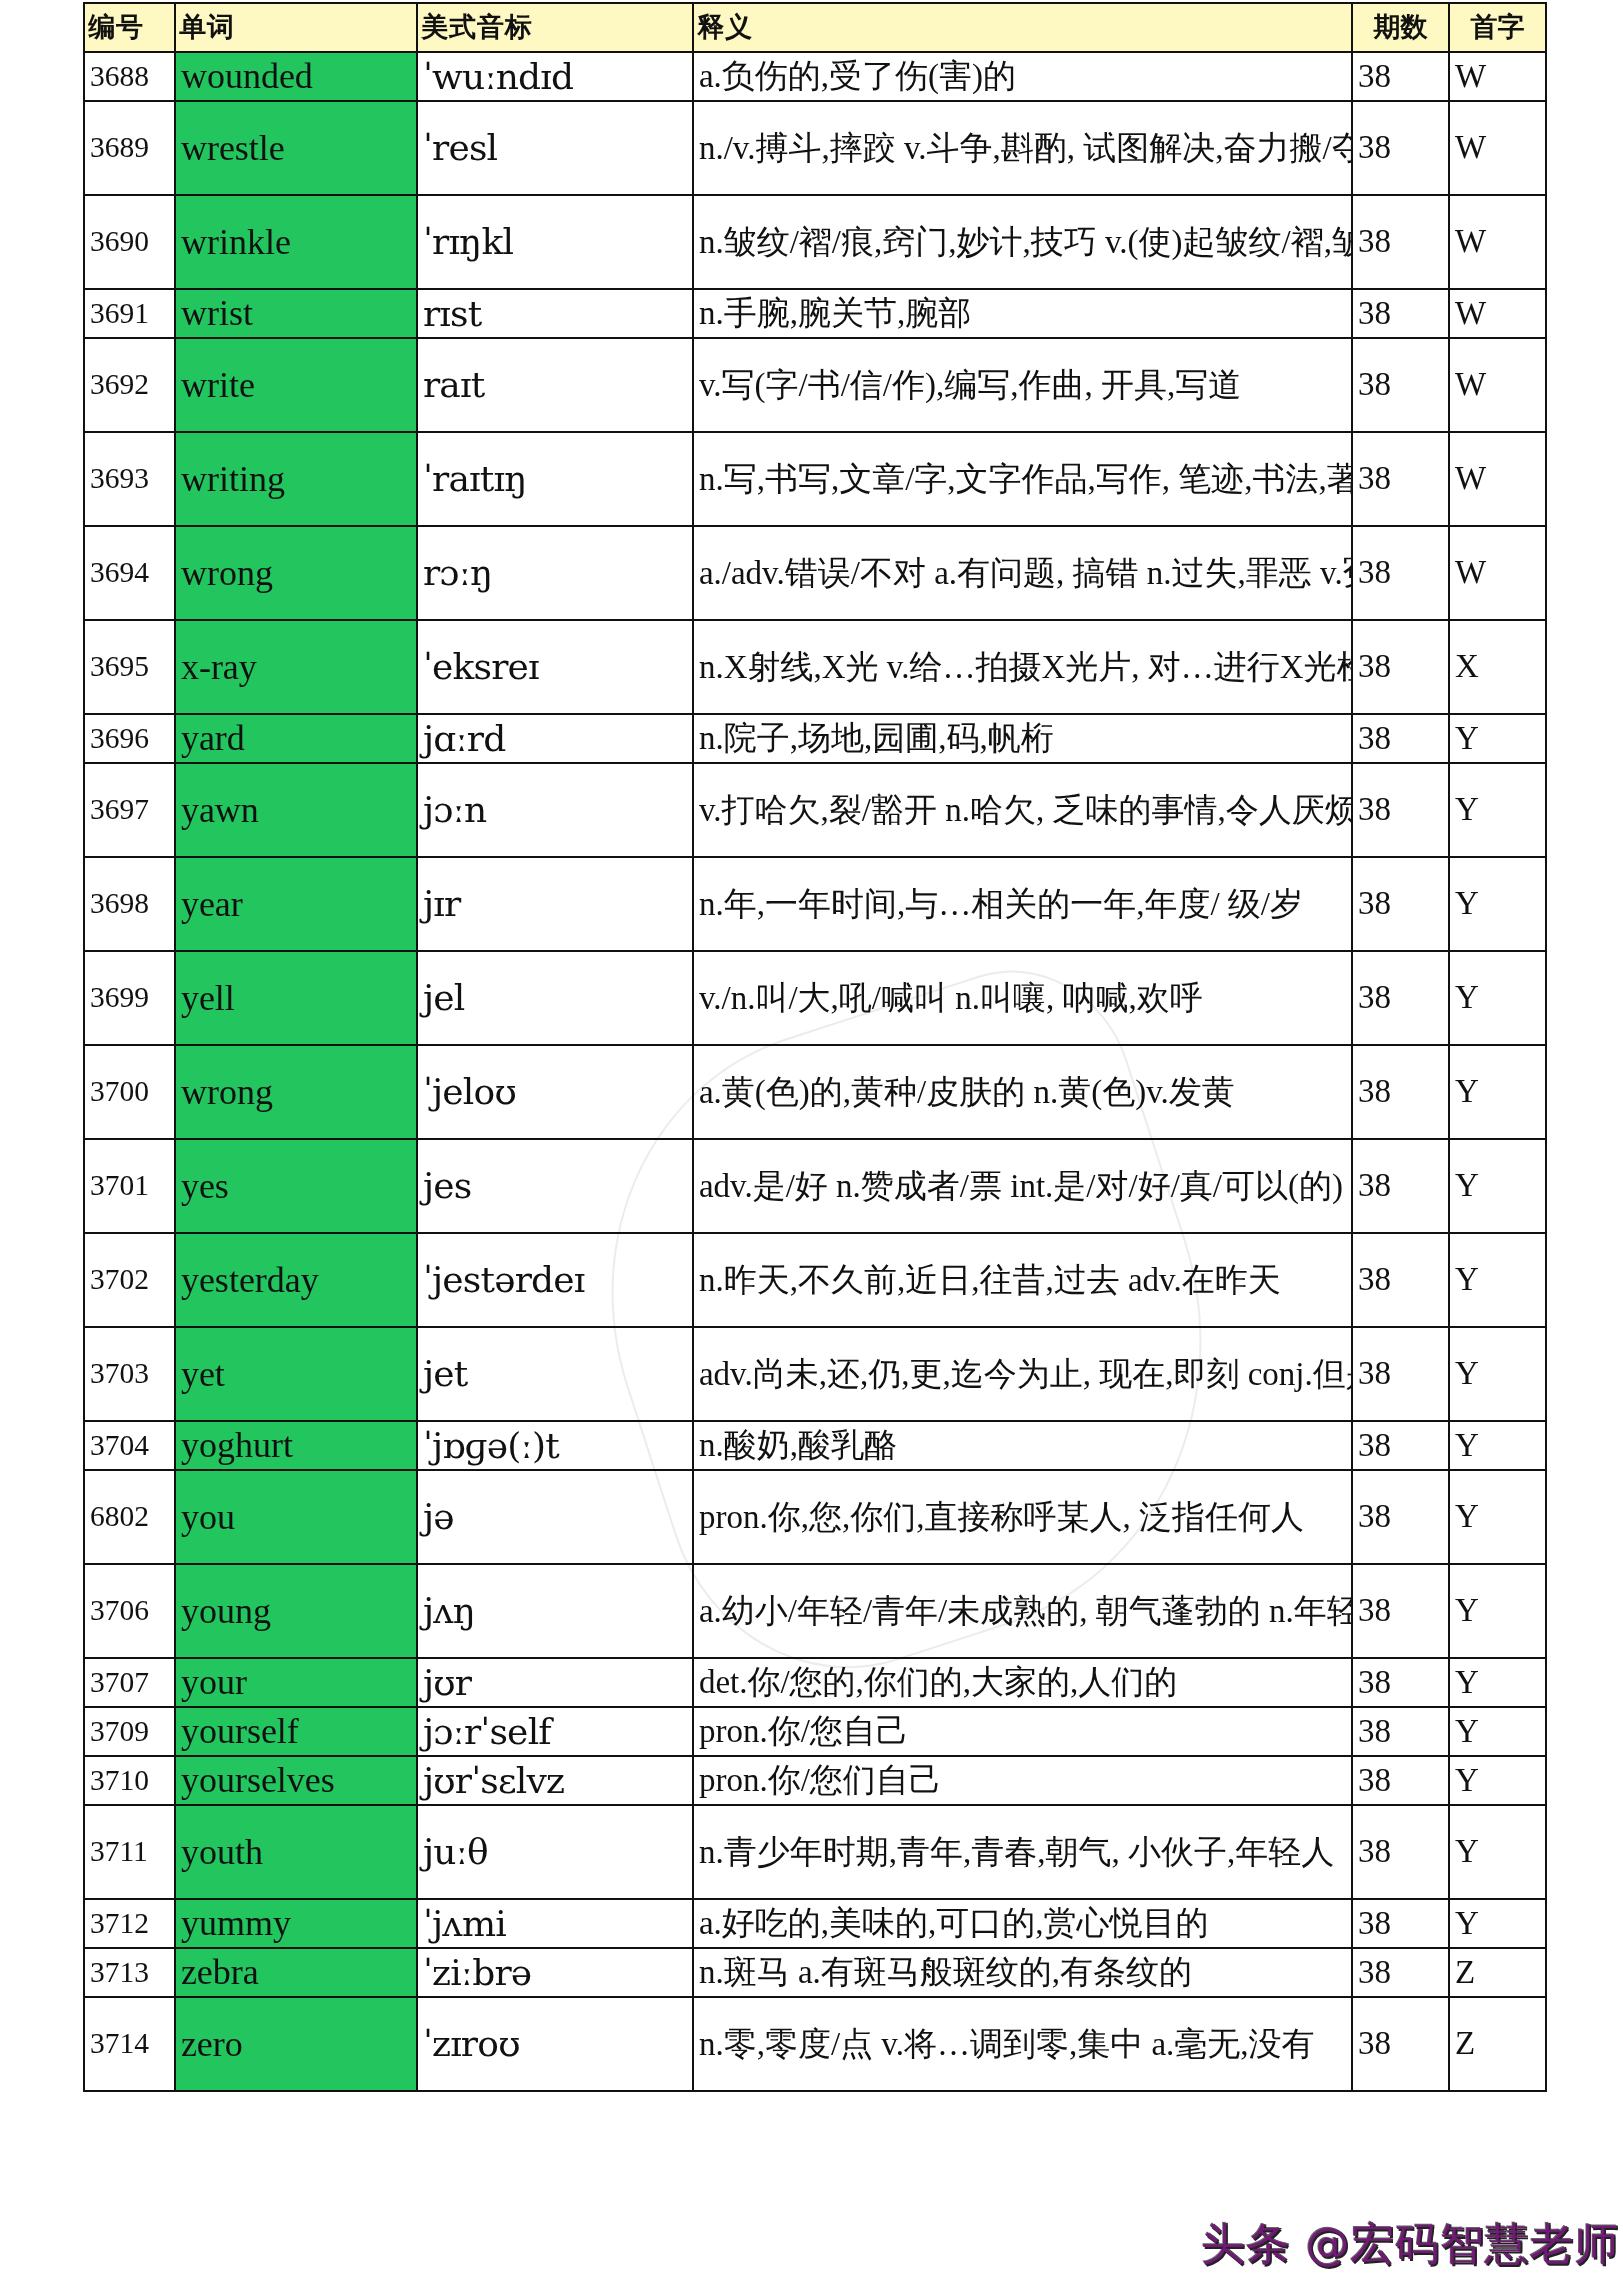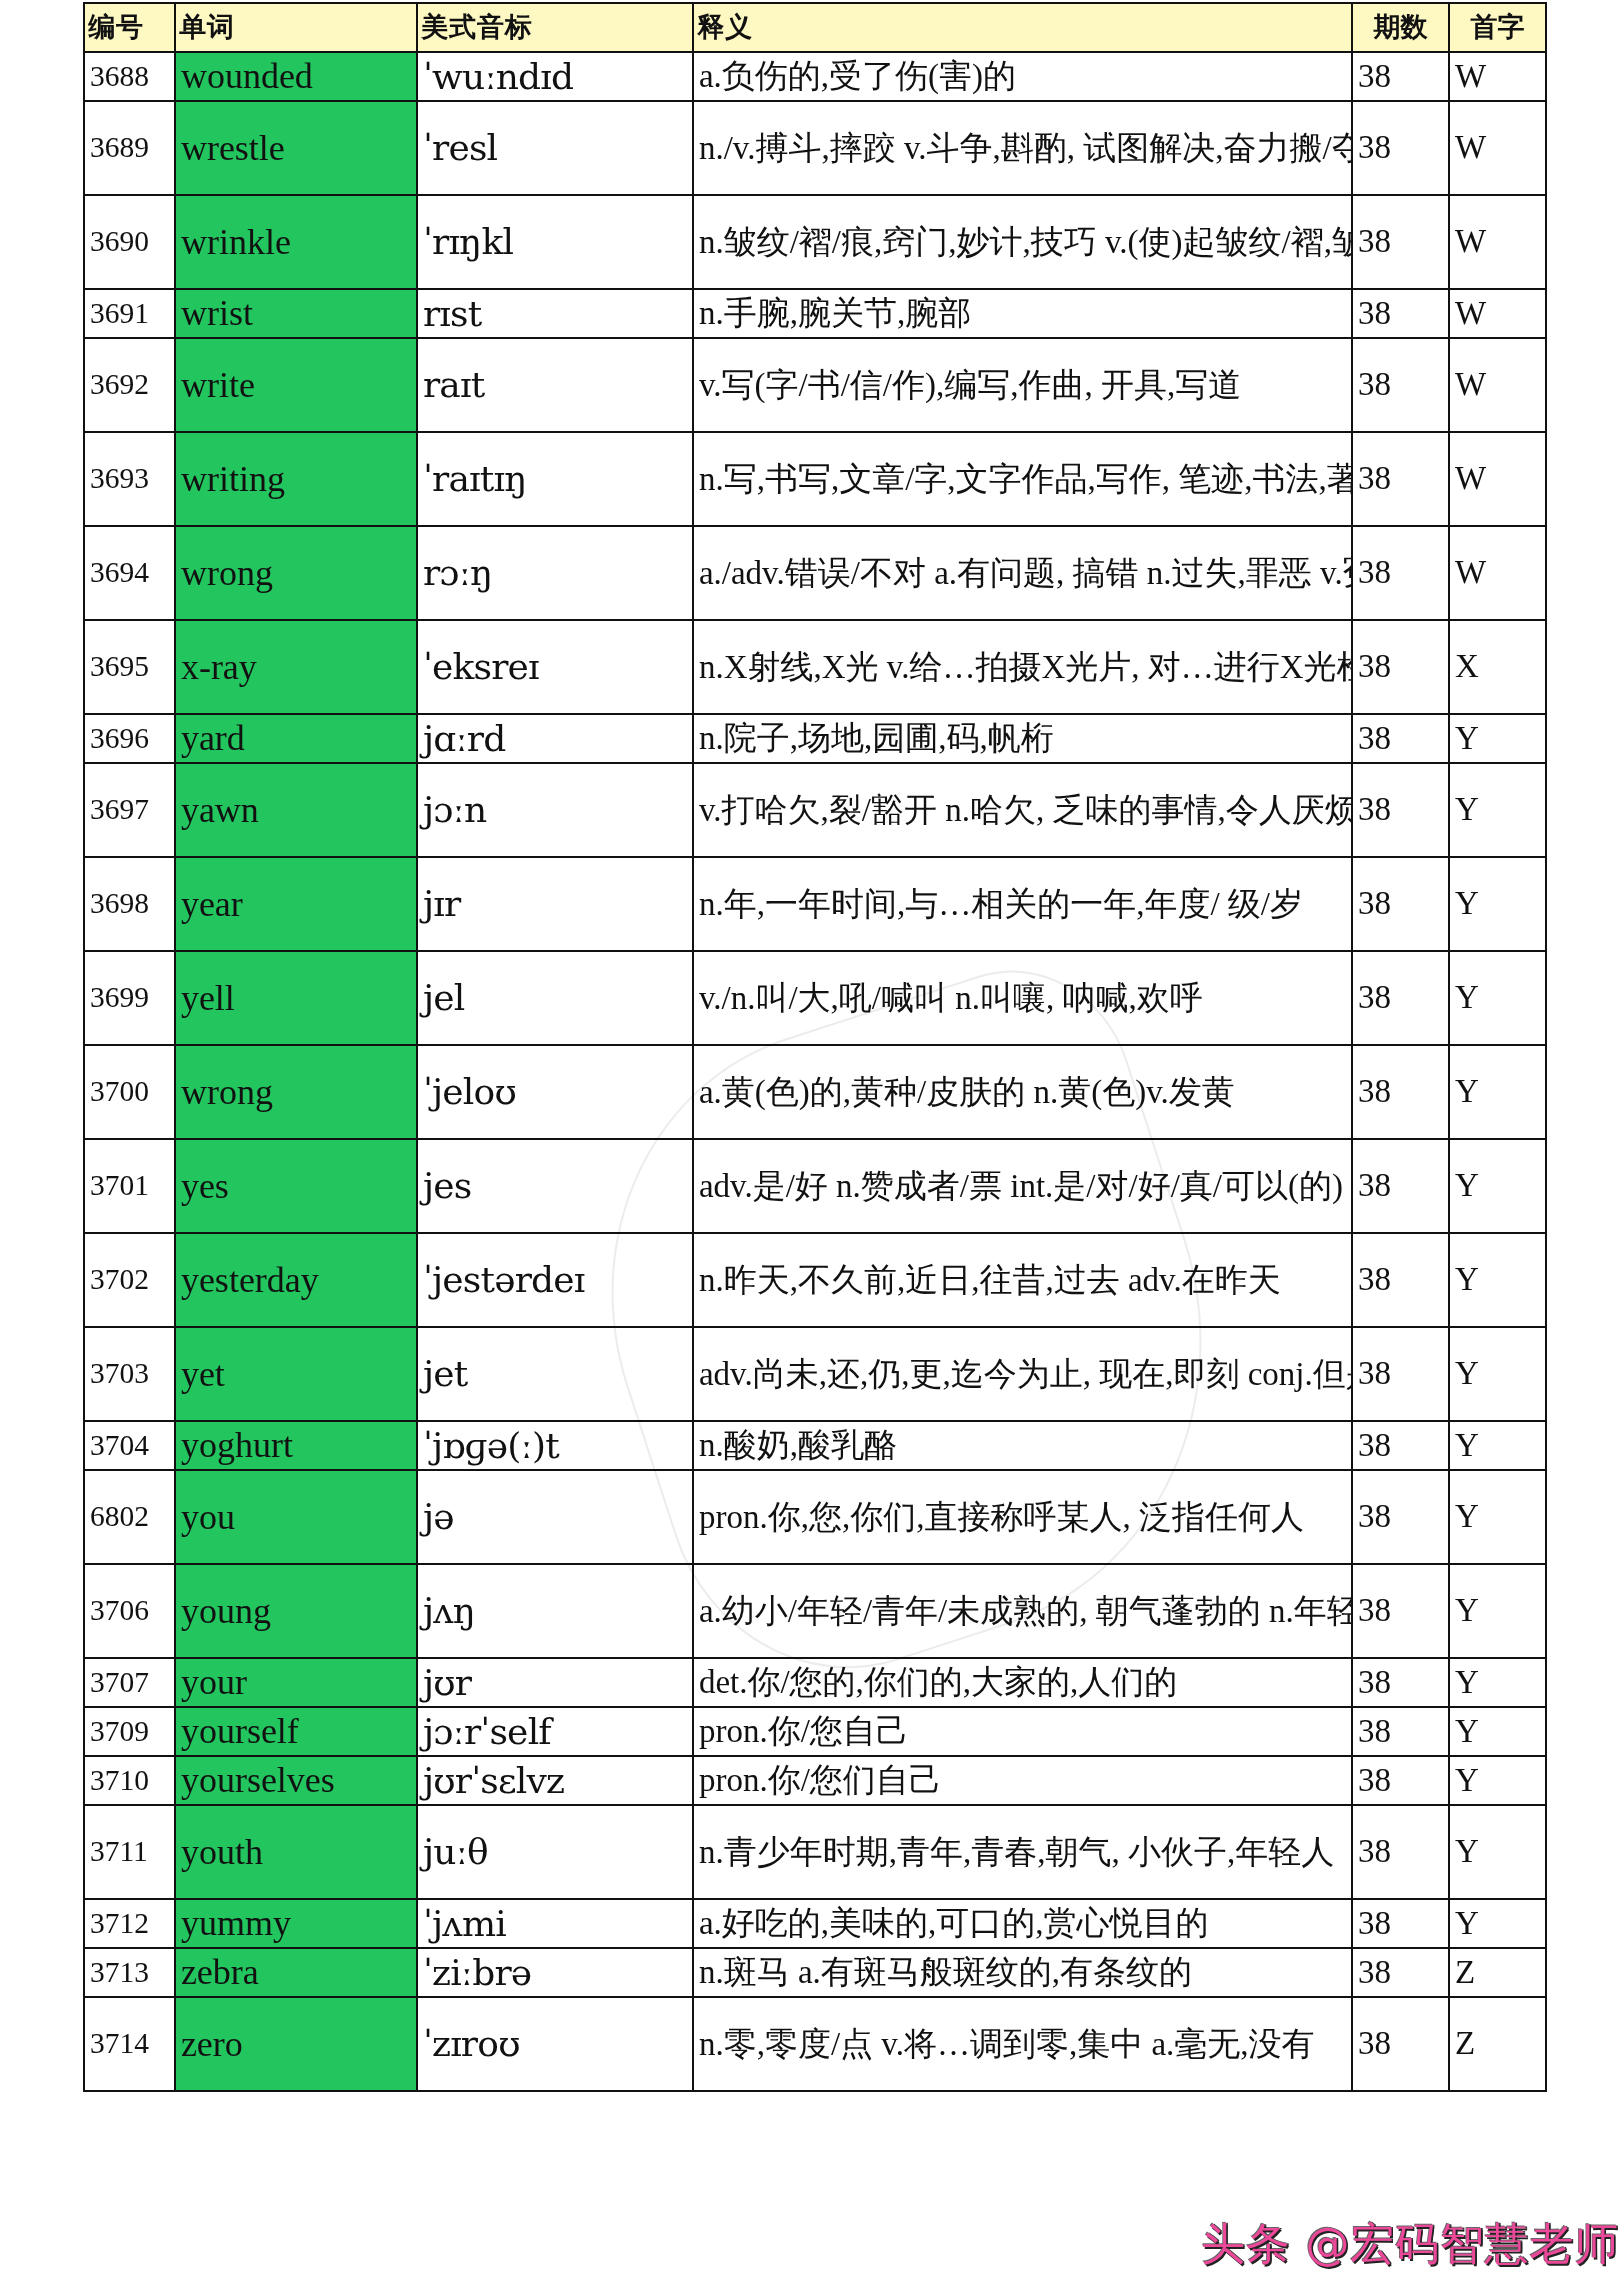--- a/index.html
+++ b/index.html
@@ -20,21 +20,21 @@
          font-size: 27px; letter-spacing: 0.8px; padding: 0 3.3px; }
   #vocab-table th.center { text-align: center; padding: 0; letter-spacing: 0; }
   #vocab-table tr.single td { height: 47px; }
   #vocab-table tr.double td { height: 92px; }
   td.num { font-size: 29.5px; padding-left: 3.3px; }
   td.word { background: #22c55e; font-size: 36px; padding-left: 6.5px; }
   td.ipa { font-size: 36px; padding-left: 4.9px; font-family: "DejaVu Serif", "Liberation Serif", serif; letter-spacing: -0.8px; }
   td.def { font-size: 33px; line-height: 46px; white-space: pre-line; padding-left: 4.9px; margin-left: 39px; }
   td.issue, td.init { font-size: 33px; padding: 0; }
   .watermark { position: absolute; left: 1201px; top: 2215px; font-family: "DejaVu Sans", sans-serif;
-         font-size: 44px; color: #ec4899; letter-spacing: 0.8px;
+         font-size: 44px; color: #701a75; letter-spacing: 0.8px;
          text-shadow: 1.6px 1.6px 0 #222, -0.8px -0.8px 0 #666, 1.6px 0 0 #333; white-space: nowrap; }
   .faint-mark { position: absolute; left: 622px; top: 1014px; width: 573px; height: 622px;
          border: 2.5px solid rgba(200,200,200,0.35); border-radius: 45% 20% 50% 30%;
          transform: rotate(-18deg); pointer-events: none; }
 </style>
 </head>
 <body>
 
 <div class="faint-mark"></div>
 

